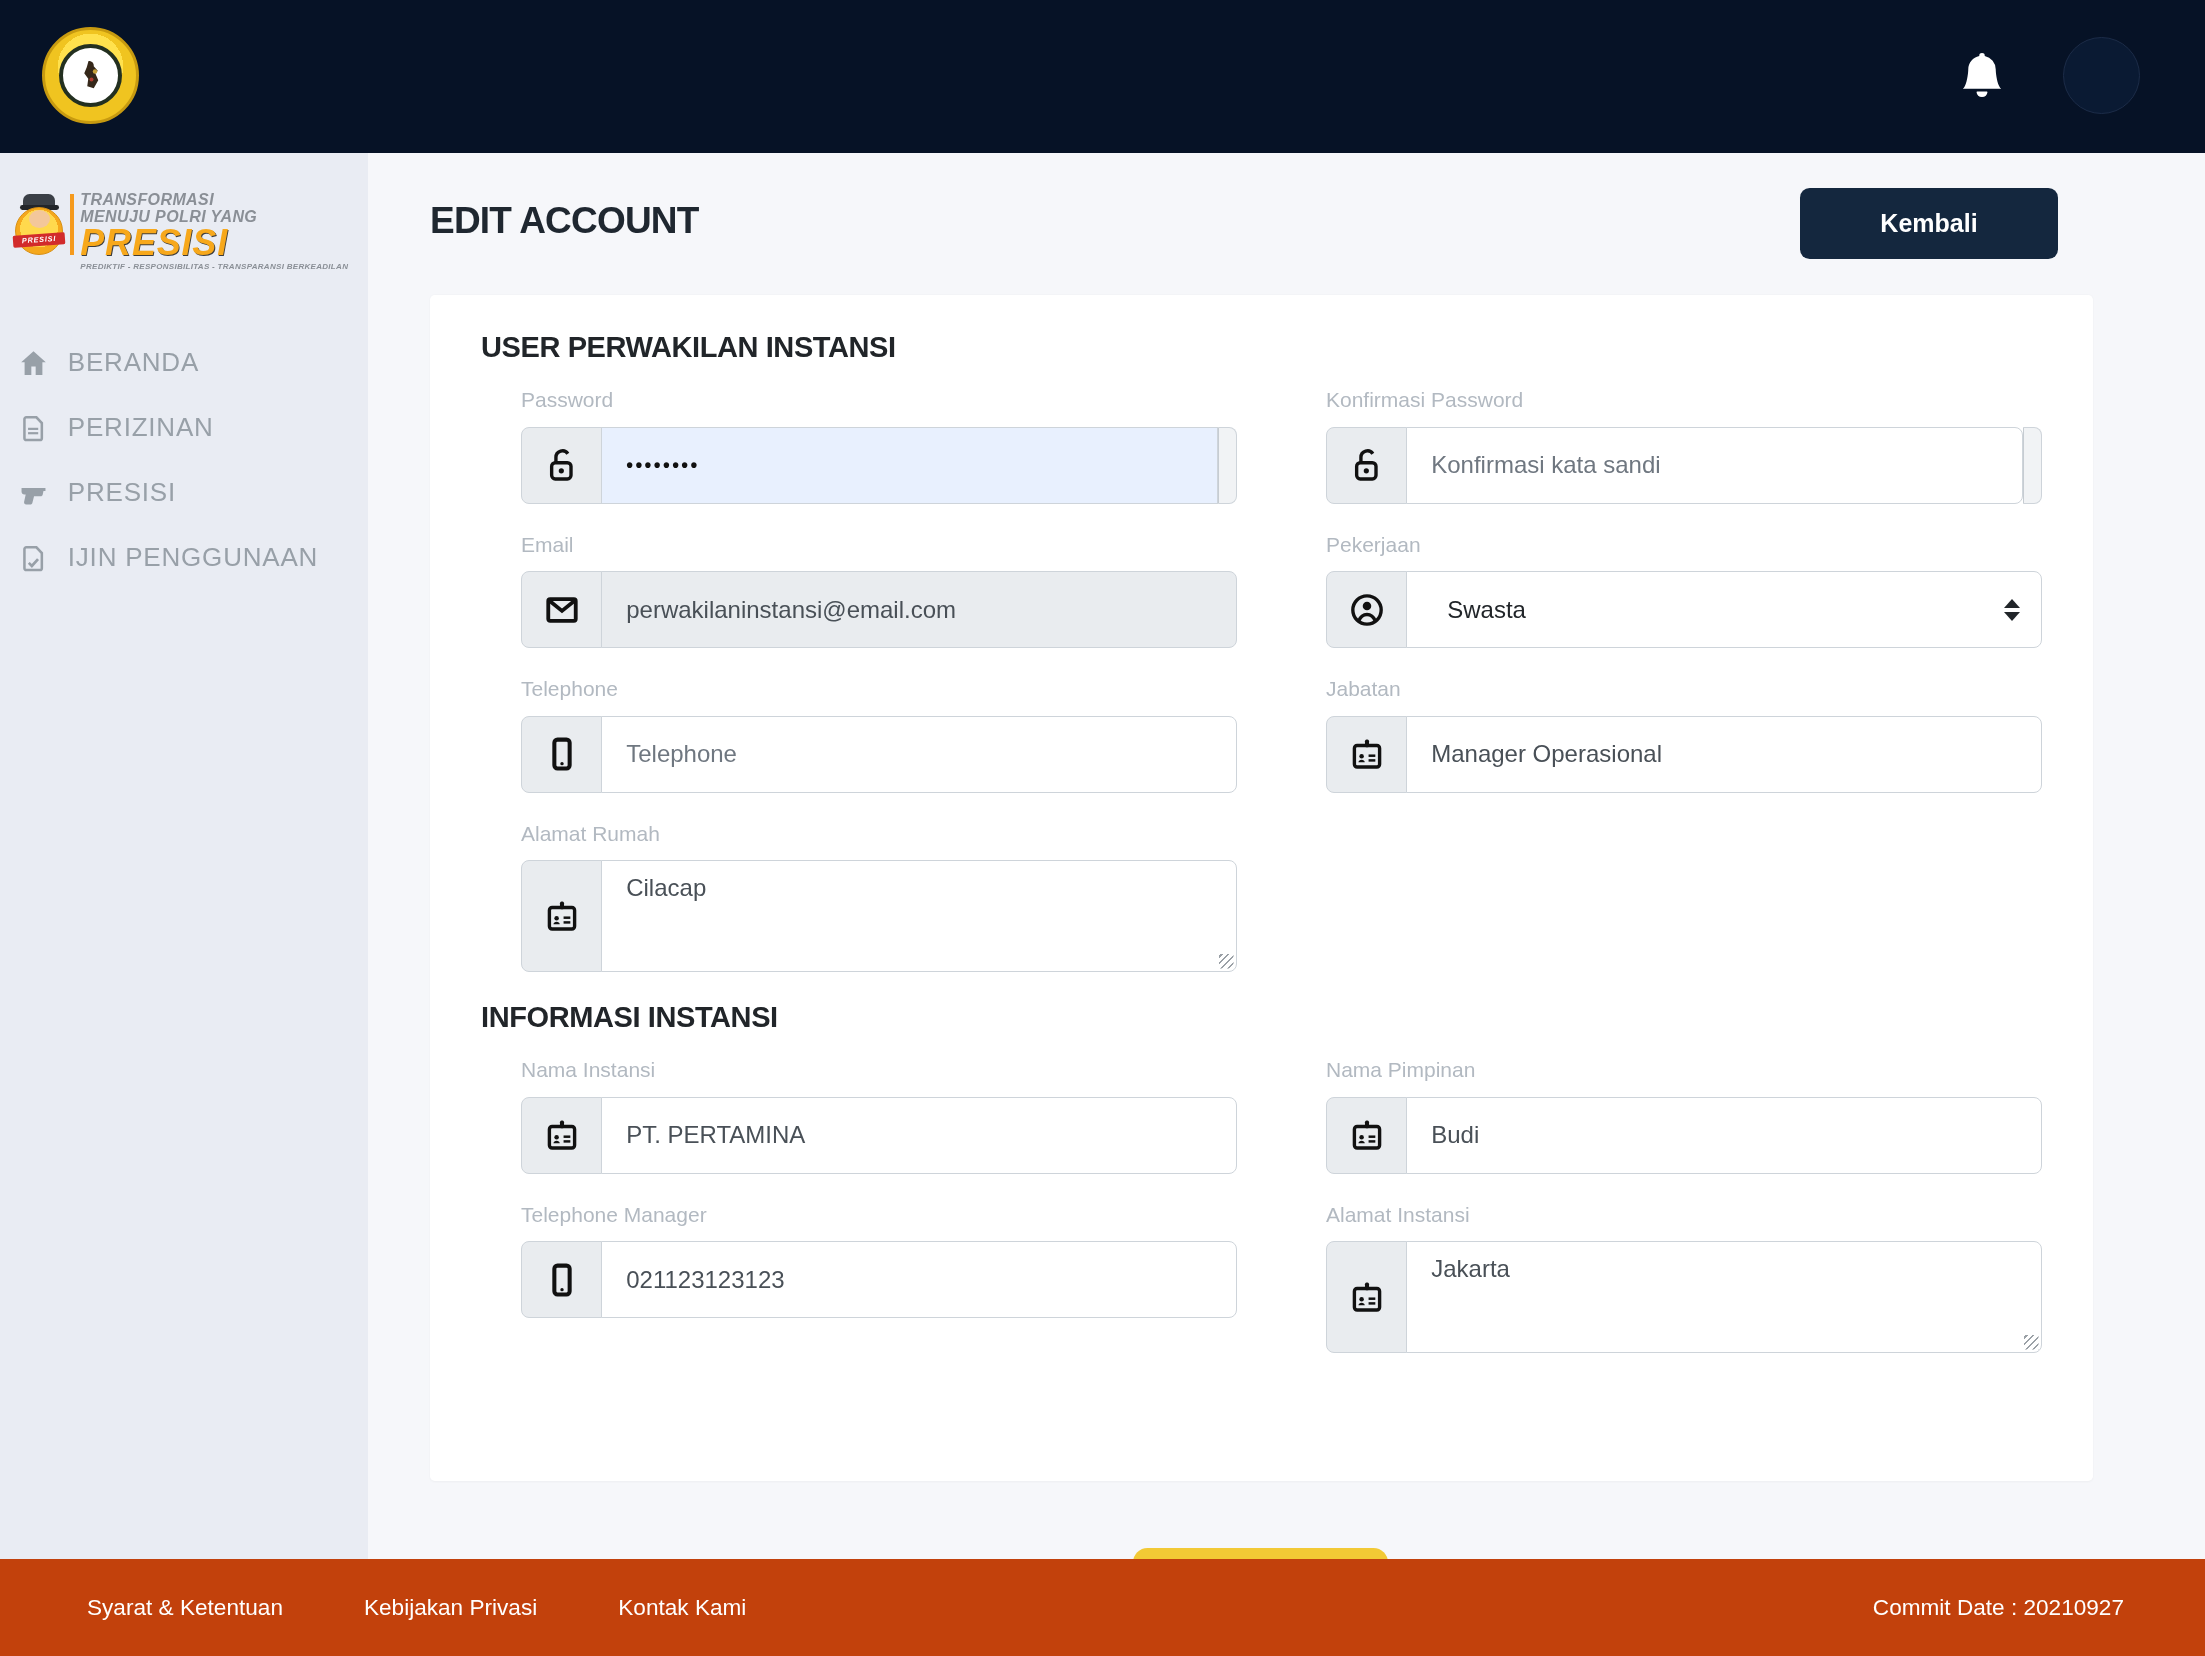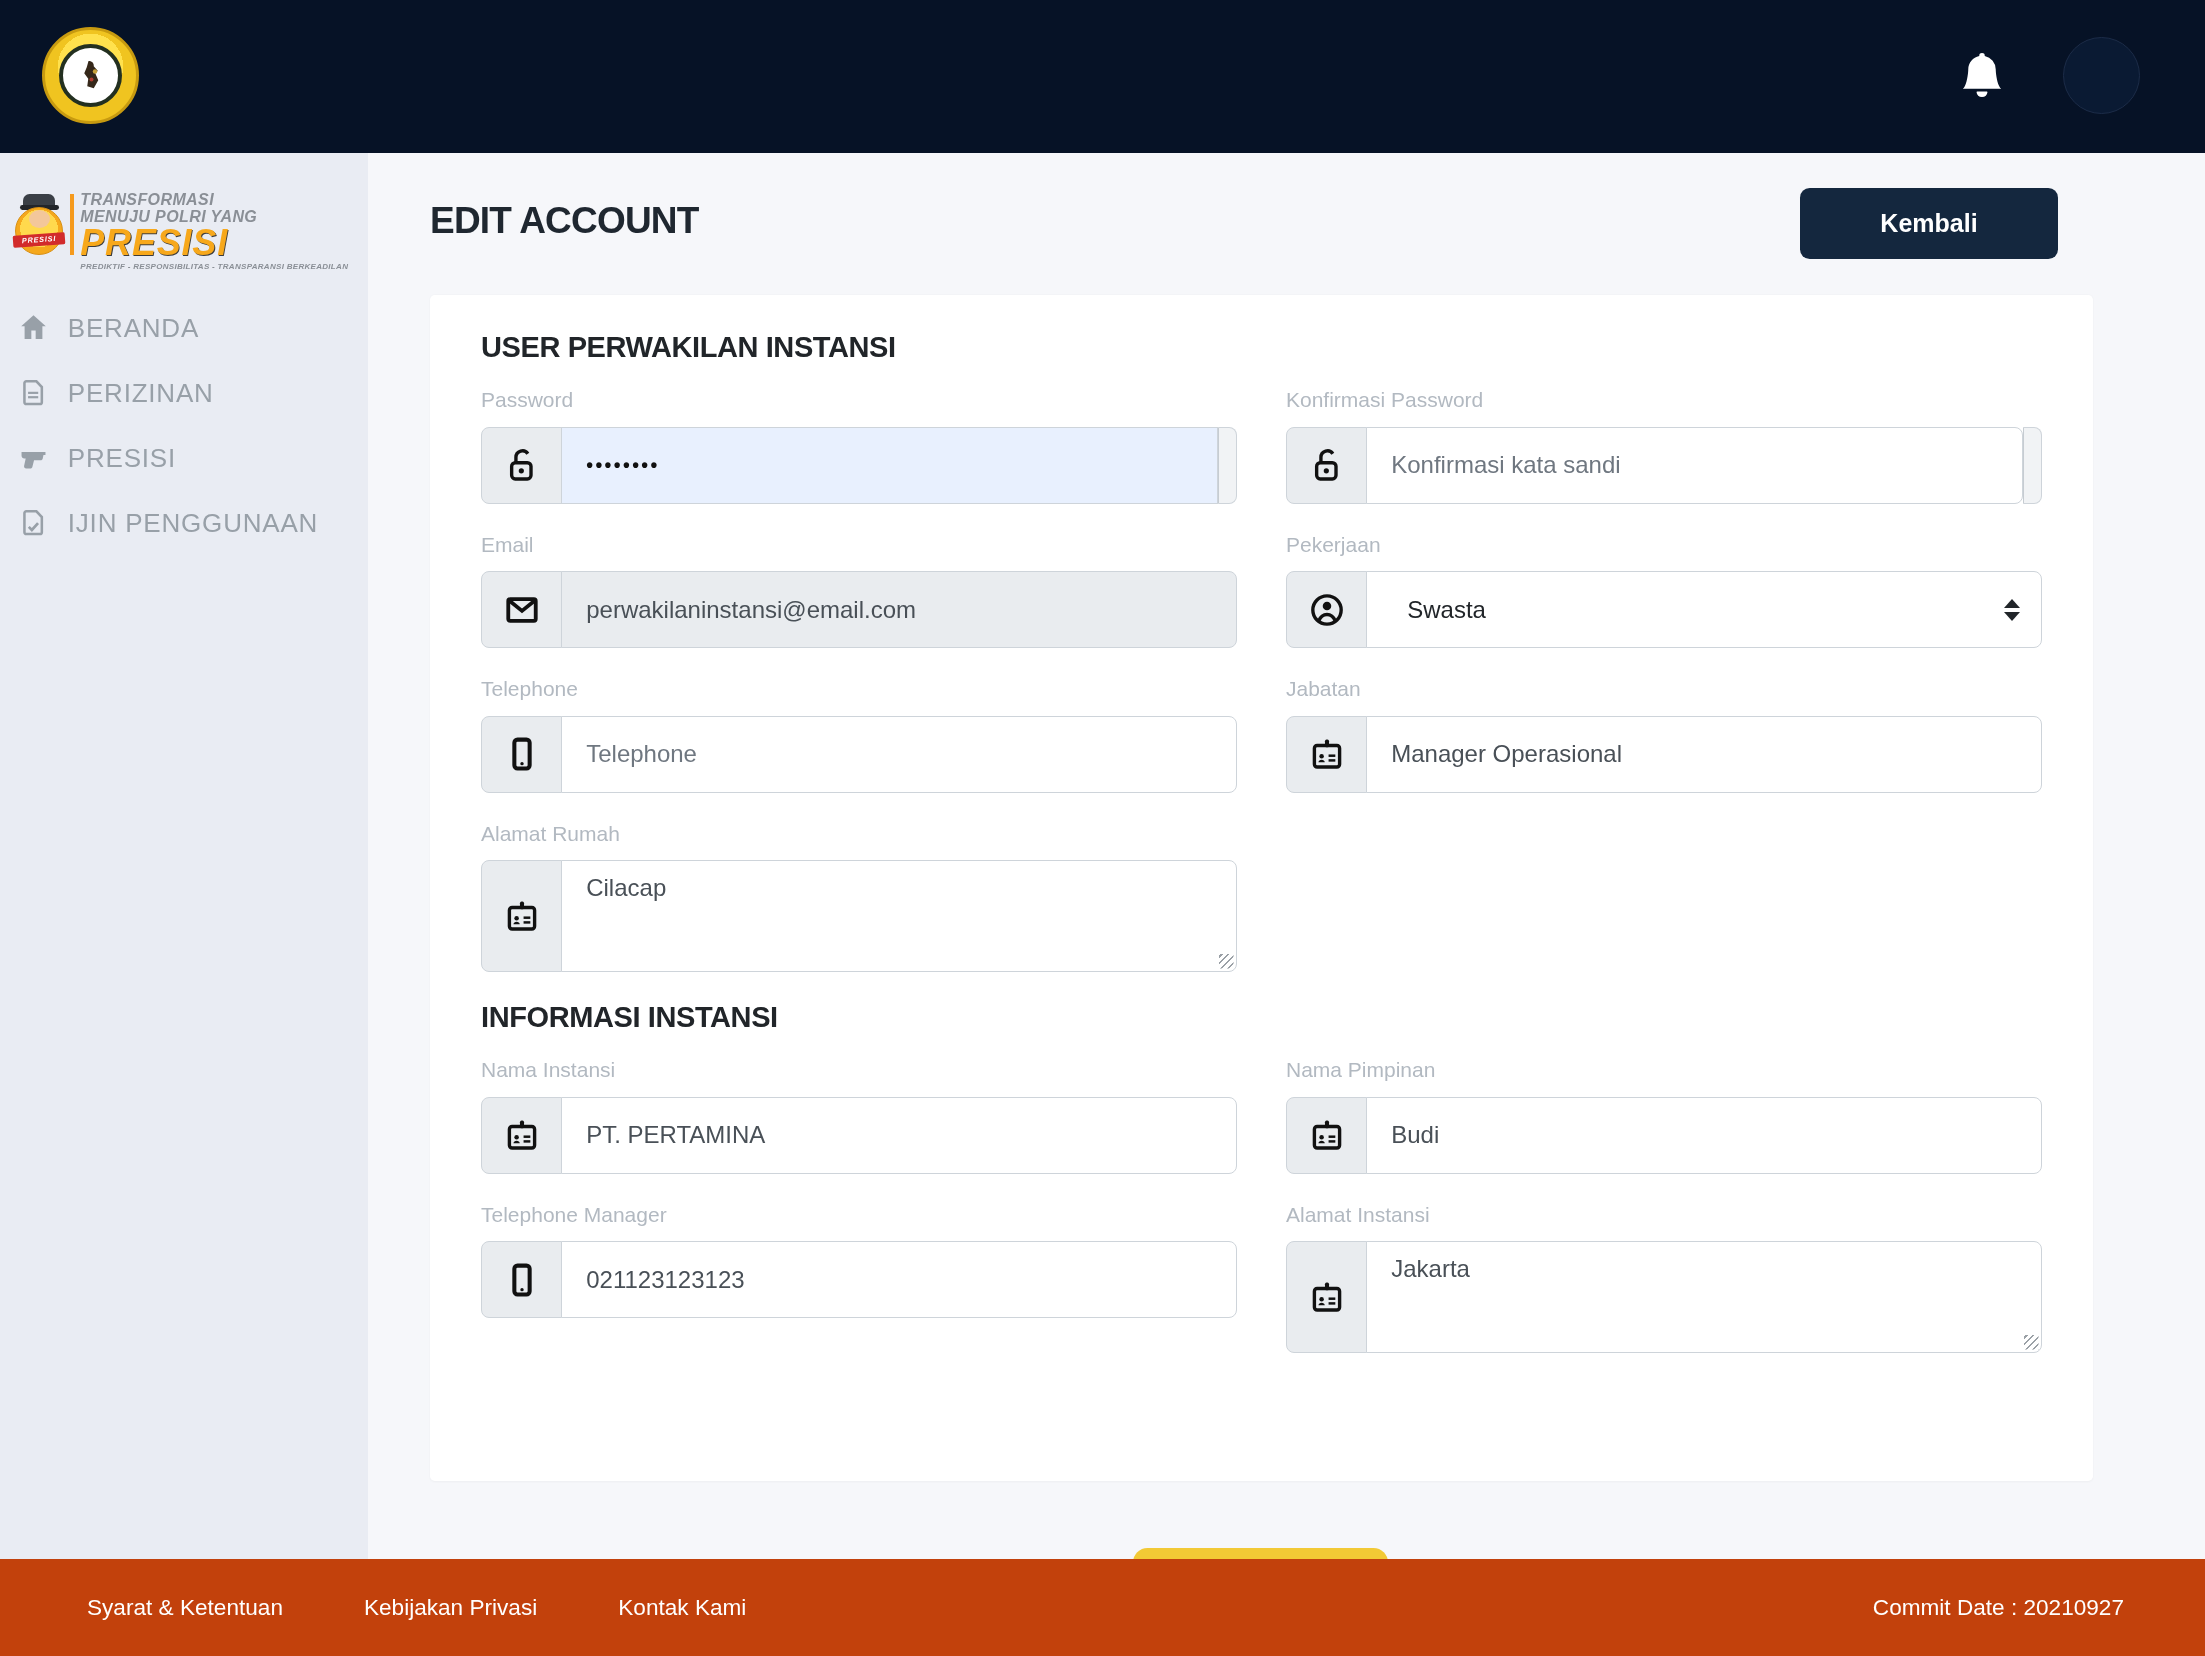--- a/index.html
+++ b/index.html
@@ -29,33 +29,33 @@
   .m-ribbon { position:absolute; left:0px; top:45px; width:52px; height:12px; background:#d22b2b; color:#fff;
               font-size:7.3px; font-weight:bold; font-style:italic; text-align:center; line-height:12px; letter-spacing:0.8px;
               transform:rotate(-4deg); border-radius:1.6px; }
   .brand-bar { width:4px; height:61px; background:#f59a1d; margin:4.8px 6.5px 0 4.8px; flex:0 0 4px; }
   .brand-text { padding-top:1.6px; line-height:1.08; }
   .bt-small { font-size:16px; font-weight:bold; font-style:italic; color:#8a8f96; letter-spacing:0.4px; }
   .bt-big { font-size:36px; font-weight:bold; font-style:italic; color:#f7a81b;
             text-shadow:0.8px 0.8px 0 #3c3c3c; letter-spacing:0.8px; line-height:1.0; }
   .bt-cap { font-size:8px; font-weight:bold; color:#8a8f96; letter-spacing:0.3px; margin-top:1.6px;font-style:italic; }
   .menu { margin-top:39px; }
-  .menu-item { display:flex; align-items:flex-start; height:65px; padding-left:19.4px; cursor:pointer; color:#98a0a8; }
+  .menu-item { display:flex; align-items:flex-end; height:65px; padding-left:19.4px; cursor:pointer; color:#98a0a8; }
   .menu-item svg { width:29px; height:29px; flex:0 0 29px; }
   .menu-item span.lbl { margin-left:19.4px; font-size:26px; font-weight:500; letter-spacing:0.8px; }
 
   
   .main-title { position:absolute; left:430px; top:200px; font-size:37px; font-weight:bold; letter-spacing:-0.8px; color:#1f2730; }
   .btn-back { position:absolute; left:1800px; top:188px; width:258px; height:71px; background:#14273e; color:#fff;
               border:none; border-radius:9.7px; font-size:25px; font-weight:bold; font-family:inherit; cursor:pointer; }
   .card { position:absolute; left:430px; top:295px; width:1663px; height:1186px; background:#fff; border-radius:4.8px;
           padding:36px 50px 0 51px; box-shadow:0 0.8px 2.4px rgba(0,0,0,.04); }
   .sec-heading { font-size:29px; font-weight:bold; letter-spacing:-0.4px; color:#212529; margin-bottom:24px; }
   .grid { display:grid; grid-template-columns:756px 756px; column-gap:49px; align-items:start; }
-  .field { margin-bottom:29px; }
+  .field { margin-bottom:29px;margin-left:40px; }
   .flabel { font-size:21px; color:#b2b9c1; margin-bottom:14.5px; }
   .igroup { display:flex; align-items:stretch; height:77px; }
   .igroup.tall { height:112px; }
   .ibox { width:81px; flex:0 0 81px; background:#e9ecef; border:0.8px solid #ced4da; border-radius:8px 0 0 8px;
           display:flex; align-items:center; justify-content:center; }
   .ibox svg { width:36px; height:36px; }
   .iinput { flex:1; min-width:0; border:0.8px solid #ced4da; border-left:0.8px solid #ced4da; margin-left:-0.8px;
             border-radius:0 8px 8px 0; font-size:24px; color:#495057; padding:0 0 0 24px; font-family:inherit;
             background:#fff; outline:none; }
   .iinput::placeholder { color:#6f7780; opacity:1; }

